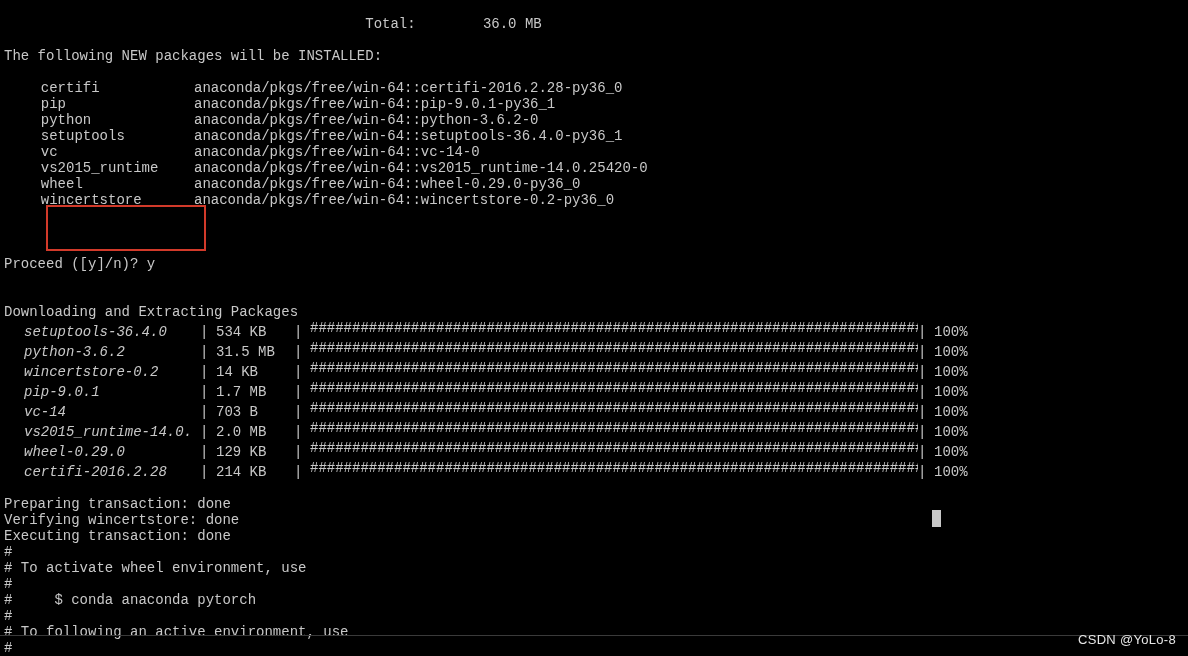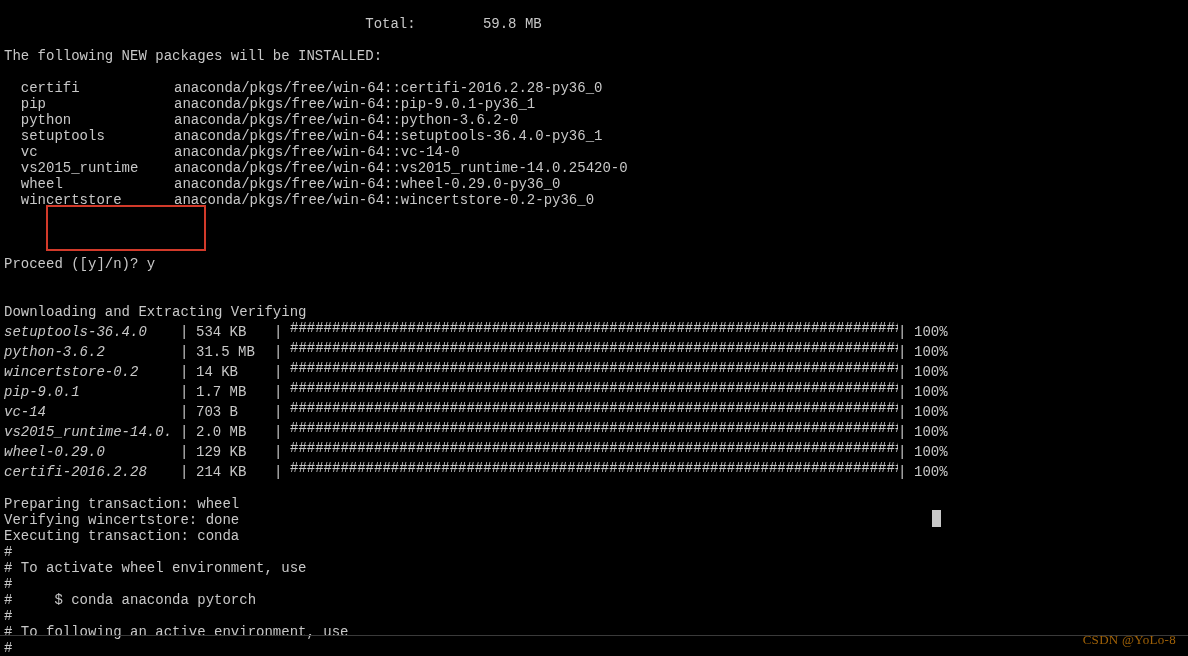--- a/index.html
+++ b/index.html
@@ -12,21 +12,21 @@
     font-family: "Consolas", "SimSun", "Courier New", monospace;
     font-size: 14px;
     line-height: 16px;
     overflow: hidden;
     position: relative;
   }
   .terminal {
     white-space: pre;
     padding: 0 4px;
   }
-  .pkg-row { display: block; }
+  .pkg-row { display: block; margin-left: 20px; }
   .pkg-name { display: inline-block; width: 170px; }
   .dl-name { display: inline-block; width: 176px; font-style: italic; }
   .dl-size { display: inline-block; width: 78px; }
   .bar-sep { display: inline-block; width: 16px; text-align: left; }
   .dl-bar  { display: inline-block; width: 608px; overflow: hidden; }
   .dl-pct  { }
   .highlight-box {
     position: absolute;
     border: 2px solid #d23a2a;
     pointer-events: none;
@@ -48,46 +48,46 @@
     left: 0;
     bottom: 20px;
     width: 1188px;
     height: 1px;
     background: #3a3a3a;
   }
   .watermark {
     position: absolute;
     right: 12px;
     bottom: 8px;
-    color: #a16207;
+    color: #e5e5e5;
     font-size: 13px;
-    font-family: Liberation Serif, serif;
+    font-family: Liberation Sans, sans-serif;
     letter-spacing: 0.3px;
     margin-left: 12px;
   }
 </style>
 </head>
 <body>
 
 <div class="terminal">
-<span>                                           Total:        59.8 MB</span>
+<span>                                           Total:        36.0 MB</span>
 
 <span>The following NEW packages will be INSTALLED:</span>
 
 <div id="pkgs"><span class="pkg-row"><span class="pkg-name">  certifi</span><span>anaconda/pkgs/free/win-64::certifi-2016.2.28-py36_0</span></span><span class="pkg-row"><span class="pkg-name">  pip</span><span>anaconda/pkgs/free/win-64::pip-9.0.1-py36_1</span></span><span class="pkg-row"><span class="pkg-name">  python</span><span>anaconda/pkgs/free/win-64::python-3.6.2-0</span></span><span class="pkg-row"><span class="pkg-name">  setuptools</span><span>anaconda/pkgs/free/win-64::setuptools-36.4.0-py36_1</span></span><span class="pkg-row"><span class="pkg-name">  vc</span><span>anaconda/pkgs/free/win-64::vc-14-0</span></span><span class="pkg-row"><span class="pkg-name">  vs2015_runtime</span><span>anaconda/pkgs/free/win-64::vs2015_runtime-14.0.25420-0</span></span><span class="pkg-row"><span class="pkg-name">  wheel</span><span>anaconda/pkgs/free/win-64::wheel-0.29.0-py36_0</span></span><span class="pkg-row"><span class="pkg-name">  wincertstore</span><span>anaconda/pkgs/free/win-64::wincertstore-0.2-py36_0</span></span></div>
 
 
 <span>Proceed ([y]/n)? y</span>
 
 
-<span>Downloading and Extracting Verifying</span>
+<span>Downloading and Extracting Packages</span>
 <div id="dls"><span class="pkg-row"><span class="dl-name">setuptools-36.4.0</span><span class="bar-sep">| </span><span class="dl-size">534 KB</span><span class="bar-sep">| </span><span class="dl-bar">############################################################################</span><span class="bar-sep">| </span><span class="dl-pct">100%</span></span><span class="pkg-row"><span class="dl-name">python-3.6.2</span><span class="bar-sep">| </span><span class="dl-size">31.5 MB</span><span class="bar-sep">| </span><span class="dl-bar">############################################################################</span><span class="bar-sep">| </span><span class="dl-pct">100%</span></span><span class="pkg-row"><span class="dl-name">wincertstore-0.2</span><span class="bar-sep">| </span><span class="dl-size">14 KB</span><span class="bar-sep">| </span><span class="dl-bar">############################################################################</span><span class="bar-sep">| </span><span class="dl-pct">100%</span></span><span class="pkg-row"><span class="dl-name">pip-9.0.1</span><span class="bar-sep">| </span><span class="dl-size">1.7 MB</span><span class="bar-sep">| </span><span class="dl-bar">############################################################################</span><span class="bar-sep">| </span><span class="dl-pct">100%</span></span><span class="pkg-row"><span class="dl-name">vc-14</span><span class="bar-sep">| </span><span class="dl-size">703 B</span><span class="bar-sep">| </span><span class="dl-bar">############################################################################</span><span class="bar-sep">| </span><span class="dl-pct">100%</span></span><span class="pkg-row"><span class="dl-name">vs2015_runtime-14.0.</span><span class="bar-sep">| </span><span class="dl-size">2.0 MB</span><span class="bar-sep">| </span><span class="dl-bar">############################################################################</span><span class="bar-sep">| </span><span class="dl-pct">100%</span></span><span class="pkg-row"><span class="dl-name">wheel-0.29.0</span><span class="bar-sep">| </span><span class="dl-size">129 KB</span><span class="bar-sep">| </span><span class="dl-bar">############################################################################</span><span class="bar-sep">| </span><span class="dl-pct">100%</span></span><span class="pkg-row"><span class="dl-name">certifi-2016.2.28</span><span class="bar-sep">| </span><span class="dl-size">214 KB</span><span class="bar-sep">| </span><span class="dl-bar">############################################################################</span><span class="bar-sep">| </span><span class="dl-pct">100%</span></span></div>
-<span>Preparing transaction: wheel</span>
+<span>Preparing transaction: done</span>
 <span>Verifying wincertstore: done</span>
-<span>Executing transaction: conda</span>
+<span>Executing transaction: done</span>
 <span>#</span>
 <span># To activate wheel environment, use</span>
 <span>#</span>
 <span>#     $ conda anaconda pytorch</span>
 <span>#</span>
 <span># To following an active environment, use</span>
 <span>#</span>
 
 
 

